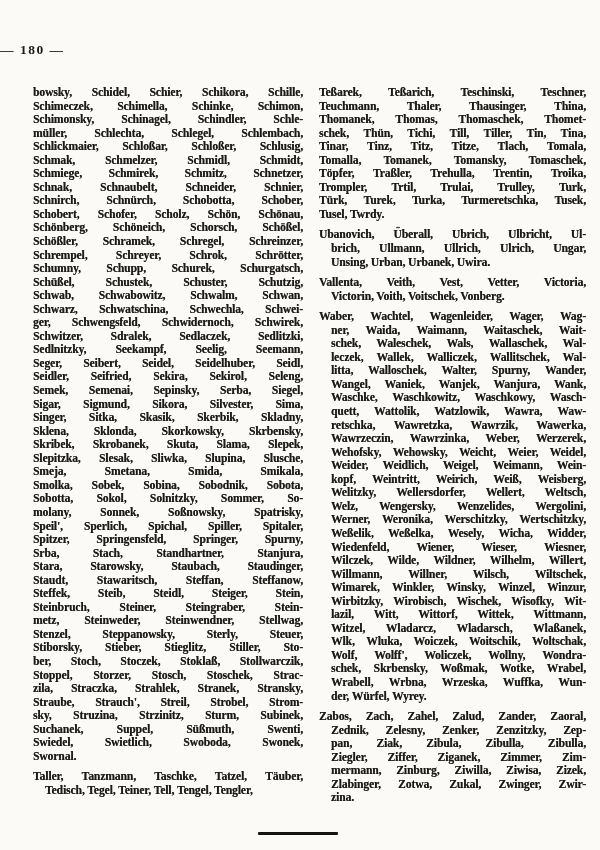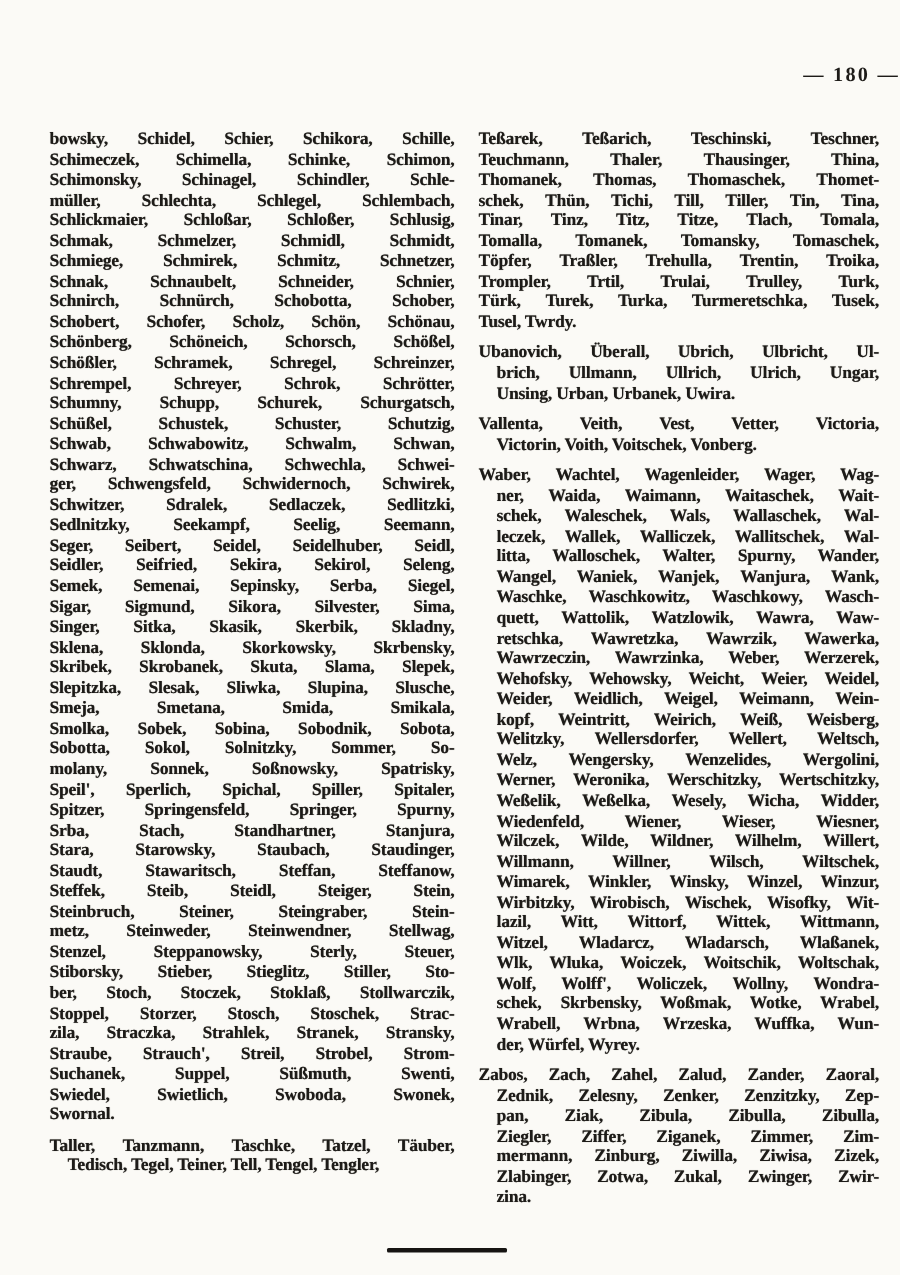--- a/index.html
+++ b/index.html
@@ -5,21 +5,21 @@
   html,body{margin:0;padding:0;}
   body{
     width:600px;height:850px;overflow:hidden;position:relative;
     background:#fbfaf6;
     font-family:"Liberation Serif","DejaVu Serif",serif;
     color:#1d1b18;
   }
   .page{position:absolute;inset:0;}
   .page-header{
     position:absolute;top:42px;left:0;width:100%;
-    text-align:right;font-size:13.5px;font-weight:700;
+    text-align:left;font-size:13.5px;font-weight:700;
     letter-spacing:1.5px;
   }
   .cols{
     position:absolute;top:86px;left:33px;
     display:flex;gap:16px;
   }
   .col{width:270px;}
   .col.right{width:267px;}
   .para{margin:0 0 7px 0;}
   .ln{
@@ -85,20 +85,21 @@
           <div class="ln">Staudt, Stawaritsch, Steffan, Steffanow,</div>
           <div class="ln">Steffek, Steib, Steidl, Steiger, Stein,</div>
           <div class="ln">Steinbruch, Steiner, Steingraber, Stein-</div>
           <div class="ln">metz, Steinweder, Steinwendner, Stellwag,</div>
           <div class="ln">Stenzel, Steppanowsky, Sterly, Steuer,</div>
           <div class="ln">Stiborsky, Stieber, Stieglitz, Stiller, Sto-</div>
           <div class="ln">ber, Stoch, Stoczek, Stoklaß, Stollwarczik,</div>
           <div class="ln">Stoppel, Storzer, Stosch, Stoschek, Strac-</div>
           <div class="ln">zila, Straczka, Strahlek, Stranek, Stransky,</div>
           <div class="ln">Straube, Strauch', Streil, Strobel, Strom-</div>
+          <div class="ln">sky, Struzina, Strzinitz, Sturm, Subinek,</div>
           <div class="ln">Suchanek, Suppel, Süßmuth, Swenti,</div>
           <div class="ln">Swiedel, Swietlich, Swoboda, Swonek,</div>
           <div class="ln lastln">Swornal.</div>
         </div>
         <div class="para">
           <div class="ln">Taller, Tanzmann, Taschke, Tatzel, Täuber,</div>
           <div class="ln lastln ind">Tedisch, Tegel, Teiner, Tell, Tengel, Tengler,</div>
         </div>
       </div>
     <div class="col right">

